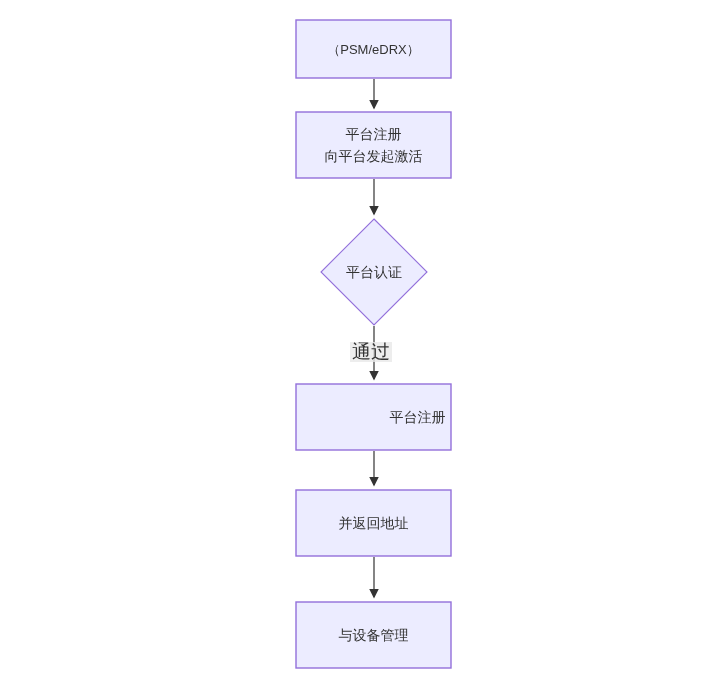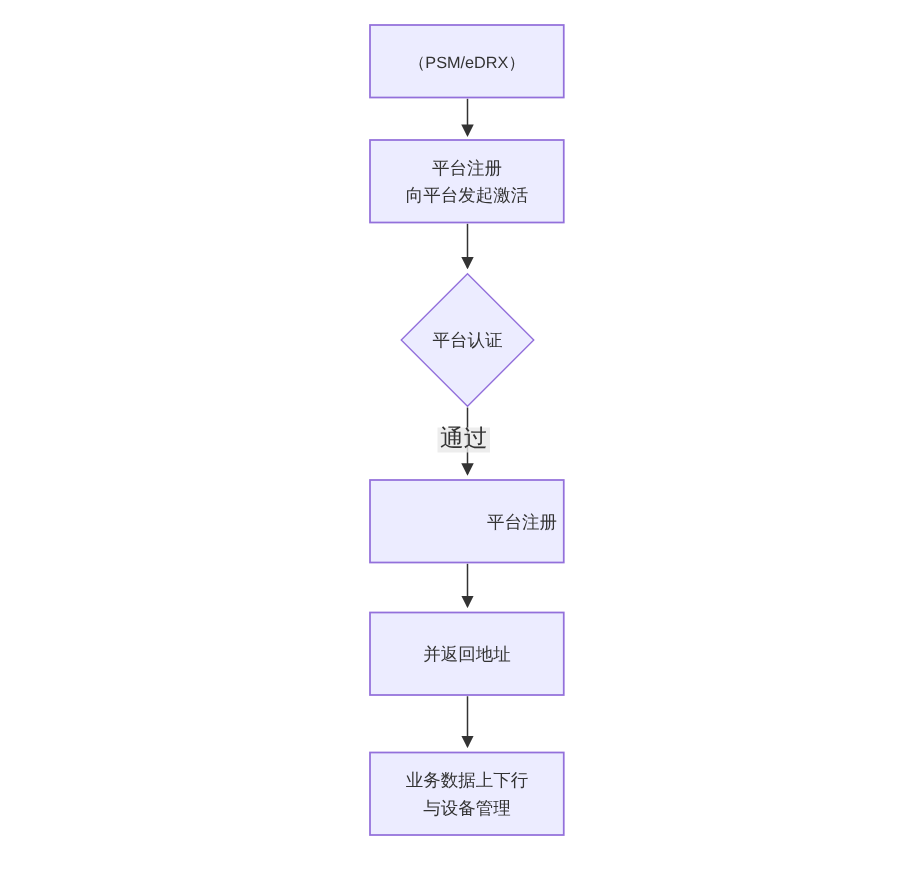--- a/index.html
+++ b/index.html
@@ -103,19 +103,18 @@
 
   <div class="node-label" style="left:296px; top:384px; width:155px; height:66px;margin-left:44px;">
     <div>平台注册</div>
   </div>
 
   <div class="node-label" style="left:296px; top:490px; width:155px; height:66px;">
     <div>并返回地址</div>
   </div>
 
   <div class="node-label" style="left:296px; top:602px; width:155px; height:66px;">
-    <div>业务数据上下行</div>
     <div>与设备管理</div>
   </div>
 
   <div class="edge-label">通过</div>
 
 </div>
 
 </body></html>

